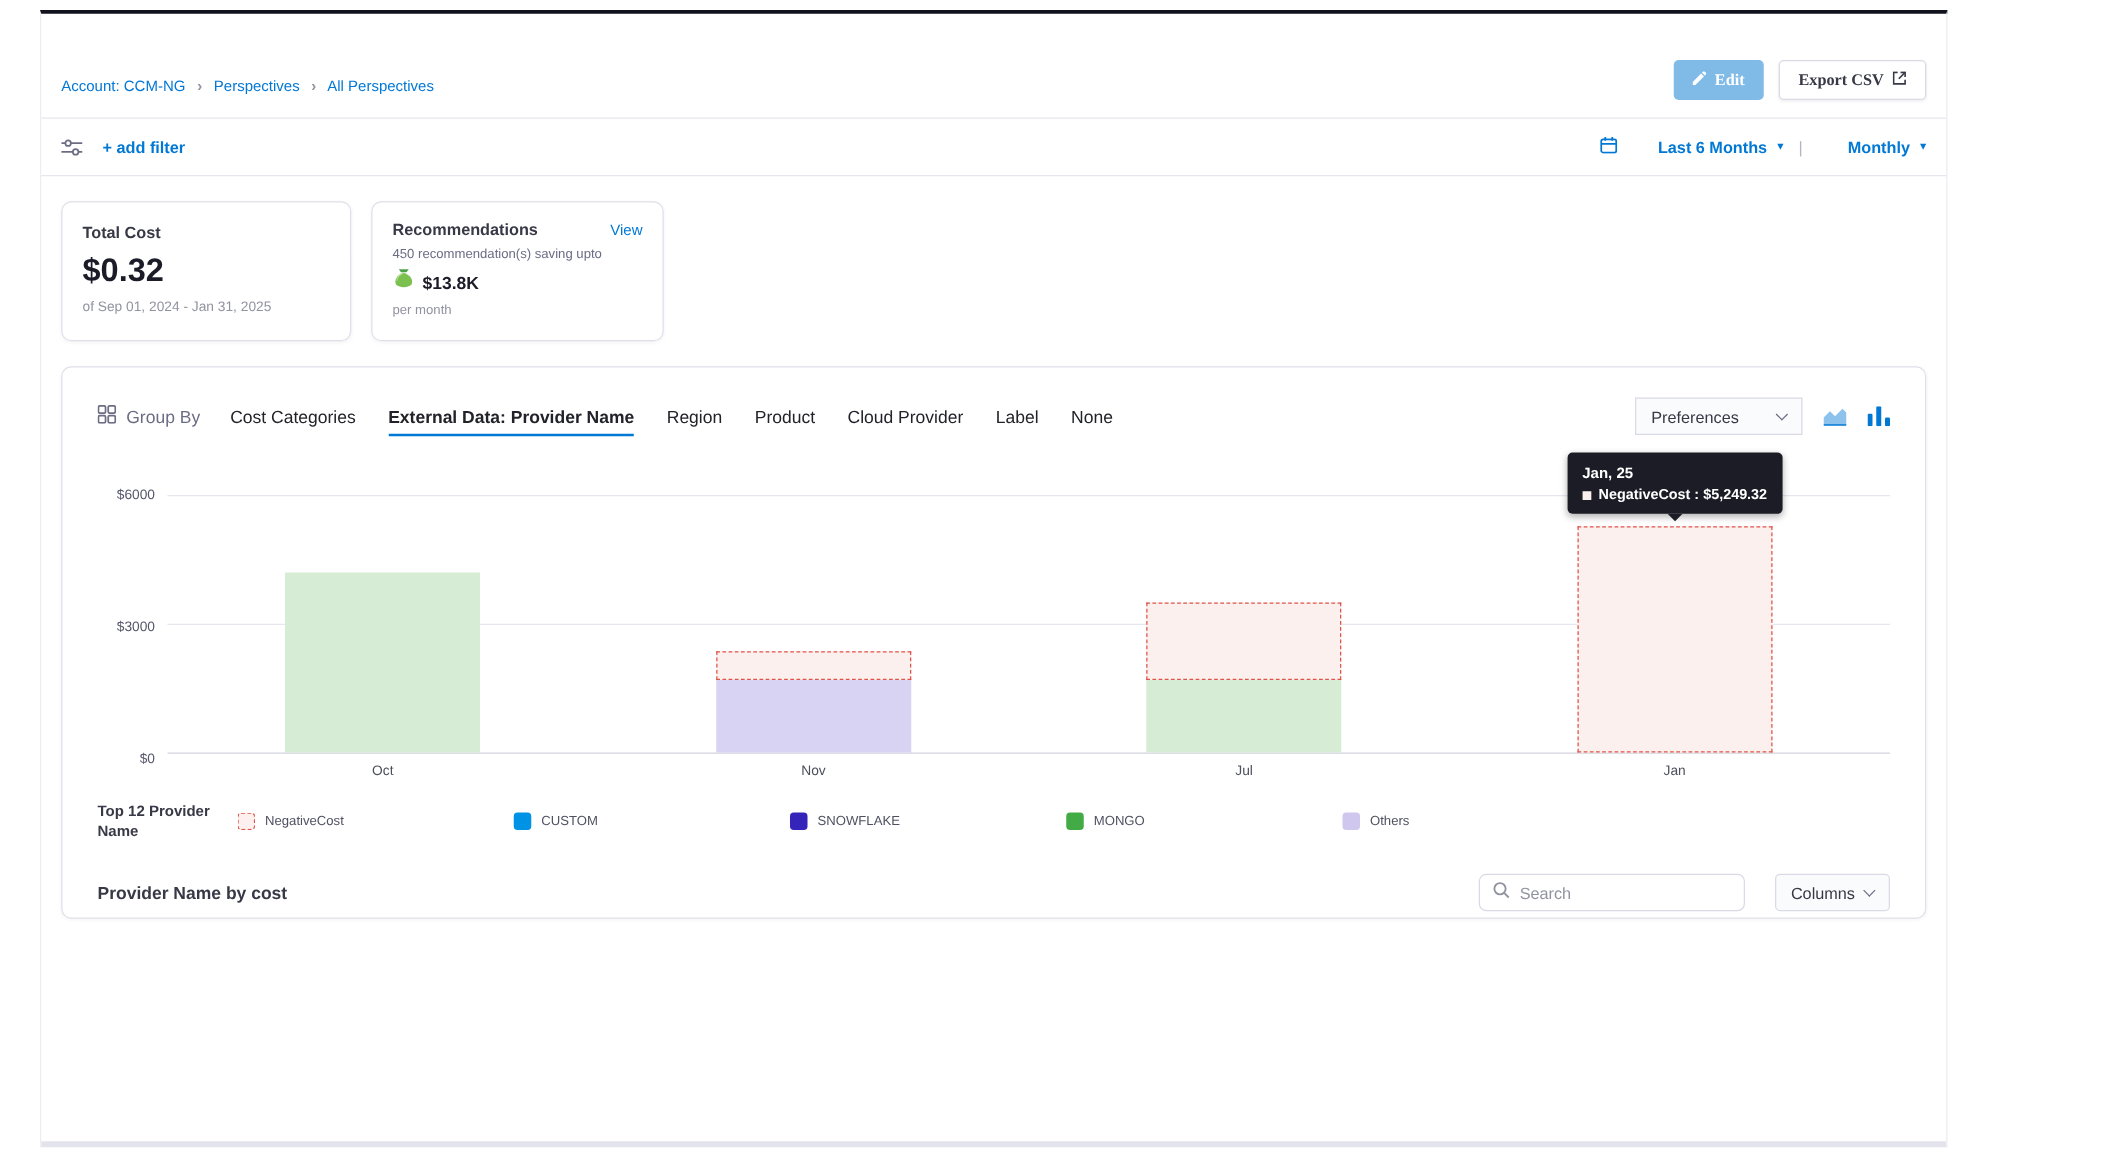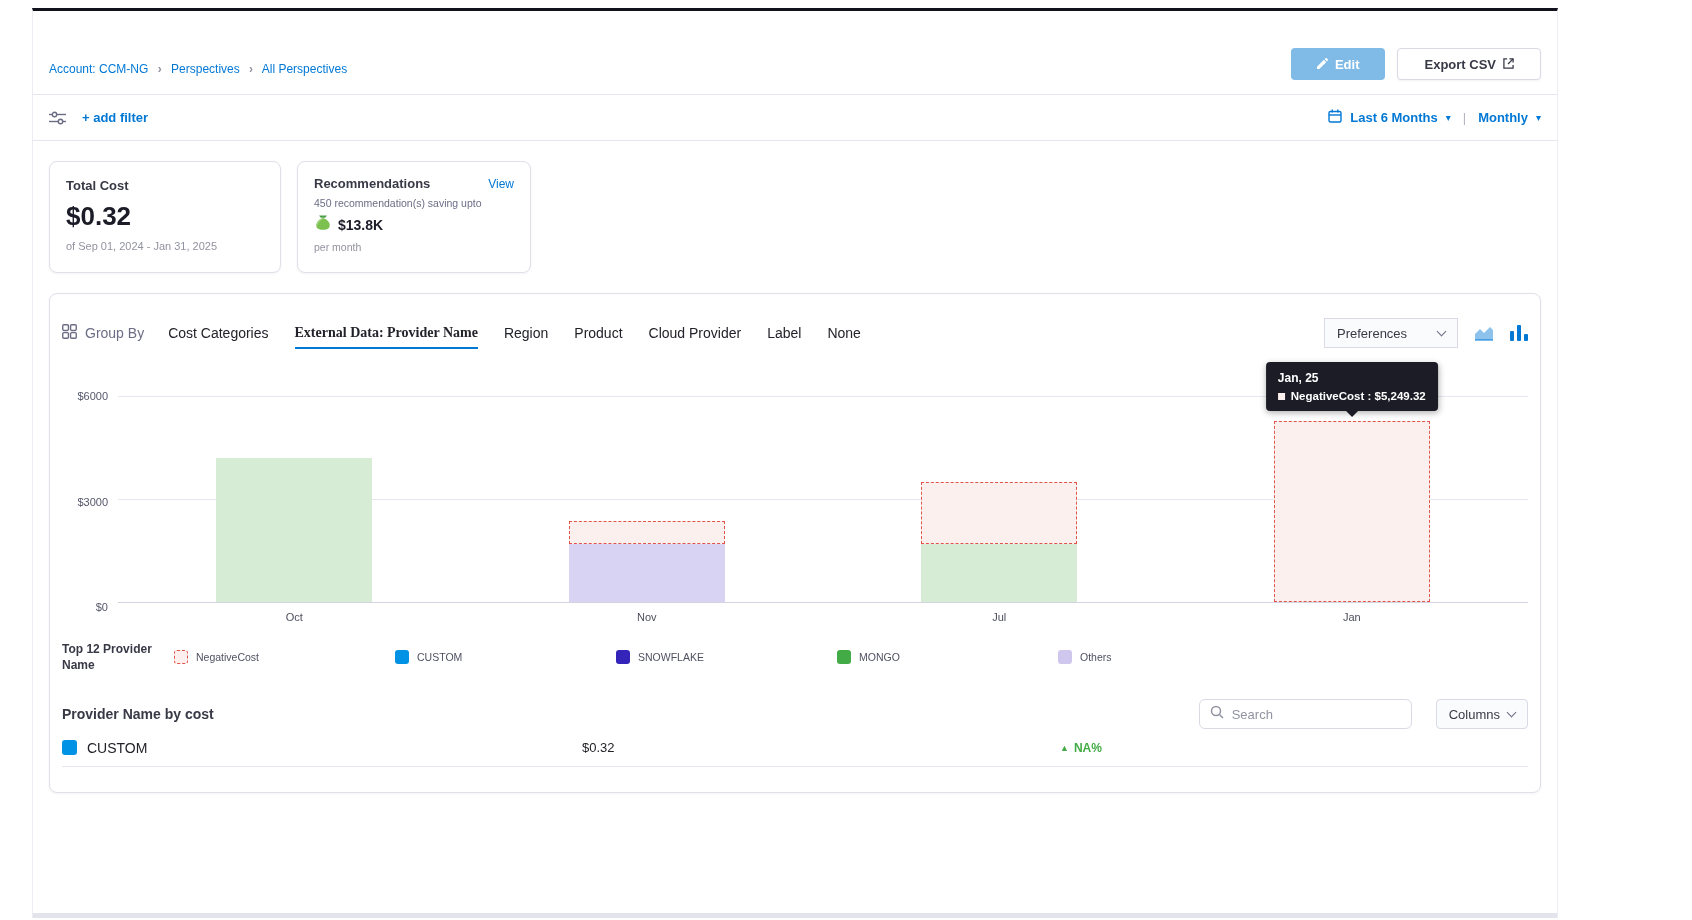--- a/index.html
+++ b/index.html
@@ -1,33 +1,33 @@
 <!DOCTYPE html>
 <html><head>
 <meta charset="utf-8">
 <style>
   * { box-sizing: border-box; margin: 0; padding: 0; }
   html,body { width:1692px; height:920px; background:#fff; overflow:hidden;
     font-family:"Liberation Sans","DejaVu Sans",sans-serif; color:#22222a; }
   .app { position:absolute; left:32px; top:8px; width:1526px; height:910px;
     border-top:3px solid #12121c; border-left:1px solid #ececf2; border-right:1px solid #ececf2;
     background:#fff; overflow:hidden; }
-  .cursor-ptr { cursor:pointer; }
+  .cursor-ptr { cursor:pointer;margin-left:24px; }
 
   
   .page-header { display:flex; justify-content:space-between; align-items:flex-end;
     padding:10px 16px 12px 16px; border-bottom:1px solid #e6e6ee; height:84px; }
   .breadcrumb { font-size:12px; color:#0278d5; margin-bottom:6px;text-align:center; }
   .breadcrumb a { color:#0278d5; text-decoration:none; cursor:pointer; }
   .breadcrumb .sep { color:#9293a0; margin:0 6px; font-weight:bold; }
   .page-title { font-size:20px; font-weight:bold; color:#1c1c28; }
   .header-actions { display:flex; gap:12px; align-items:center; padding-bottom:2px; }
-  .btn { display:inline-flex; align-items:center; gap:7px; height:32px; padding:0 26px;
+  .btn { display:inline-flex; align-items:center; gap:7px; height:32px; padding:0 15px;
     border-radius:4px; font-size:13px; font-weight:bold; border:none; cursor:pointer;
-    font-family:Liberation Sans, sans-serif; }
+    font-family:Liberation Serif, serif; }
   .btn-edit { background:#80bbe8; color:#fff; }
   .btn-export { background:#fff; color:#383946; border:1px solid #d9dae5;
     box-shadow:0 1px 2px rgba(40,41,61,.06); }
 
   
   .filter-bar { display:flex; align-items:center; height:46px; padding:0 16px;
     border-bottom:1px solid #e6e6ee;justify-content:flex-end; }
   .filter-left { display:flex; align-items:center; gap:16px; }
   .add-filter { color:#0278d5; font-size:13px; font-weight:bold; cursor:pointer; }
   .filter-right { margin-left:auto; display:flex; align-items:center; gap:8px;
@@ -46,29 +46,29 @@
   .card-period { font-size:11px; color:#9293a0; margin-top:8px; }
   .card-reco { width:234px; height:112px; padding:14px 16px; }
   .reco-top { display:flex; justify-content:space-between; align-items:center; }
   .view-link { color:#0278d5; font-size:12px; cursor:pointer; }
   .reco-line1 { font-size:10.5px; color:#6b6d85; margin-top:6px; }
   .reco-amt-row { display:flex; align-items:center; gap:6px; margin-top:6px; }
   .reco-amt { font-size:14px; font-weight:bold; color:#1c1c28; }
   .reco-line2 { font-size:10.5px; color:#9293a0; margin-top:6px; }
 
   
-  .big-card { margin-top:20px; height:500px; padding:24px 12px; overflow:hidden; }
+  .big-card { margin-top:20px; height:442px; padding:24px 28px; overflow:hidden; }
 
   .groupby-row { display:flex; align-items:center; height:30px; }
   .groupby-label { display:flex; align-items:center; gap:8px; color:#6b6d85;
     font-size:14px; margin-right:24px; }
   .tabs { display:flex; gap:26px; align-items:center; }
   .tab { background:none; border:none; font-family:inherit; font-size:14px; color:#22222a;
     cursor:pointer; padding:6px 0; position:relative; white-space:nowrap; }
-  .tab.active { font-weight:bold;font-family:Liberation Serif, serif; }
+  .tab.active { font-weight:bold; }
   .tab.active::after { content:""; position:absolute; left:0; right:0; bottom:-2px;
     height:2px; background:#0278d5; }
   .groupby-right { margin-left:auto; display:flex; align-items:center; gap:16px; }
   .prefs-select { display:flex; align-items:center; justify-content:space-between;
     width:134px; height:30px; padding:0 12px; border:1px solid #d9dae5; border-radius:0;
     background:#fafbfc; font-size:13px; color:#383946; cursor:pointer; }
   .chev { display:inline-block; width:7px; height:7px; border-right:1.6px solid #6b6d85;
     border-bottom:1.6px solid #6b6d85; transform:rotate(45deg); position:relative; top:-2px; }
   .icon-btn { background:none; border:none; cursor:pointer; display:flex; align-items:center; }
 

